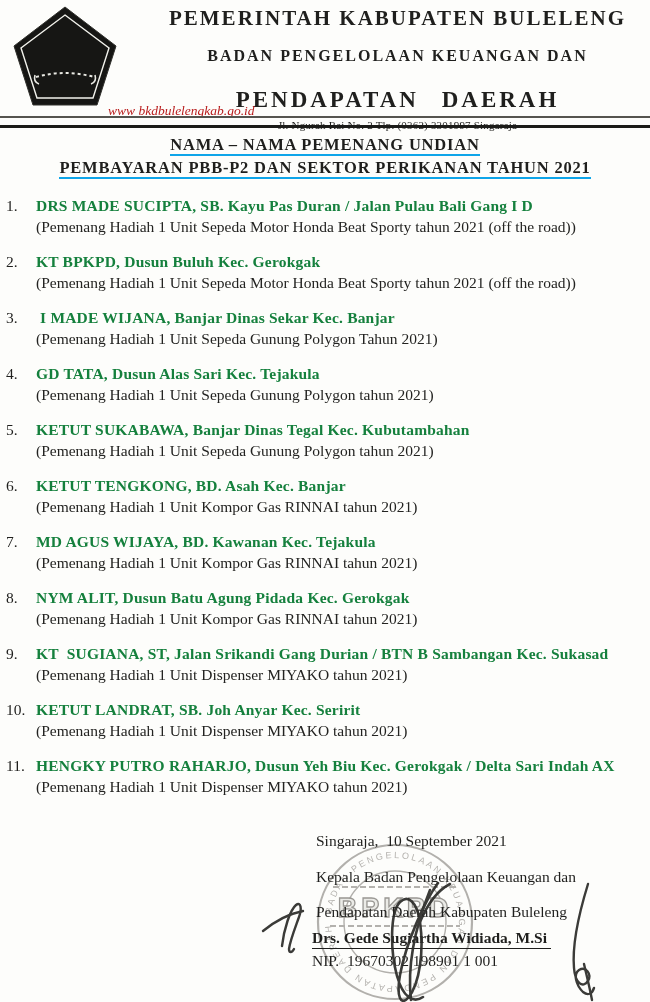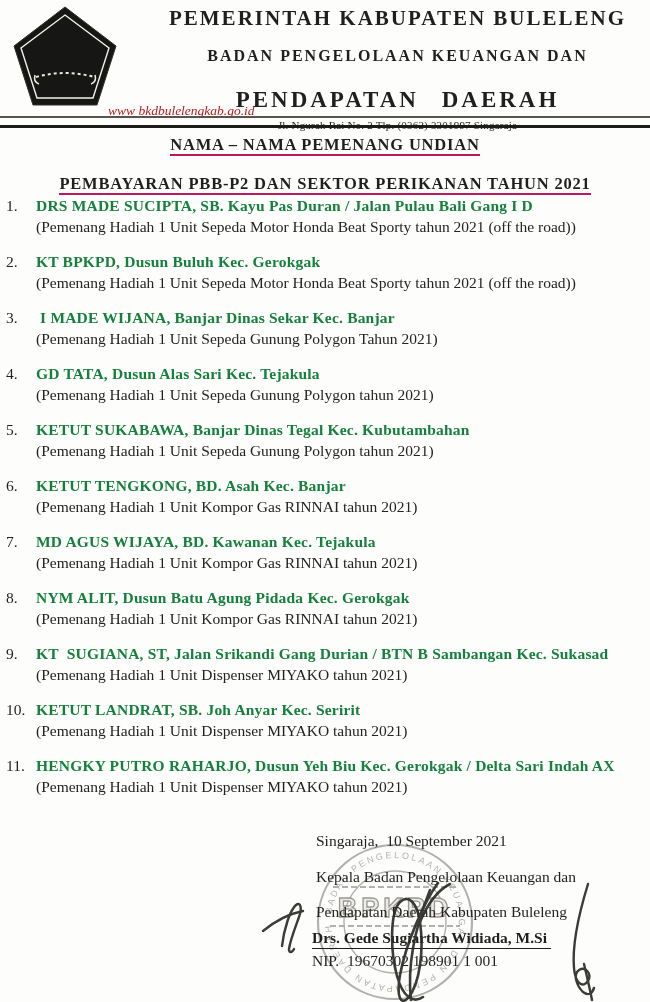--- a/index.html
+++ b/index.html
@@ -23,23 +23,23 @@
     font-style:italic; font-size:13.5px; color:#b91c1c;
   }
   .rule {
     position:absolute; top:116px; left:0; width:650px; height:7px;
     border-top:2px solid #55544f; border-bottom:3px solid #1b1b18;
   }
   
   .doc-title { position:absolute; top:136px; left:0; width:650px; text-align:center; }
   .doc-title span {
     display:inline-block; font-weight:bold; font-size:16.5px; letter-spacing:0.8px;
-    border-bottom:2px solid #be185d; padding-bottom:1px; line-height:17px;
-  }
-  .doc-title .t2 { margin-top:19px; }
+    border-bottom:2px solid #0ea5e9; padding-bottom:1px; line-height:17px;
+  }
+  .doc-title .t2 { margin-top:3px; }
   
   .winner-list { position:absolute; top:196px; left:6px; width:660px; }
   .witem { margin-bottom:16px; }
   .wrow { display:flex; }
   .wno { width:30px; flex:0 0 30px; font-size:15.5px; line-height:19px; }
   .wname { font-weight:bold; font-size:15.5px; line-height:19px; white-space:pre; letter-spacing:0.2px; color:#15803d; }
   .wprize { margin-left:30px; font-size:15.5px; line-height:19px; margin-top:2px; white-space:pre; color:#232321; }
   
   .sign-block { position:absolute; left:316px; top:817px; font-size:15.5px; line-height:23.5px; z-index:3; }
   .sign-block div { white-space:pre;margin-top:12px; }

